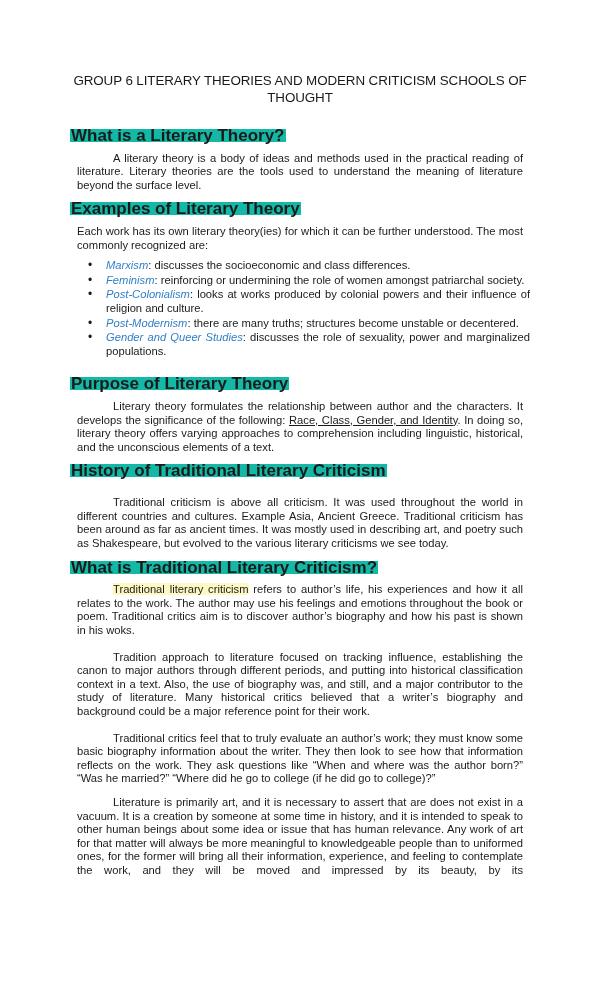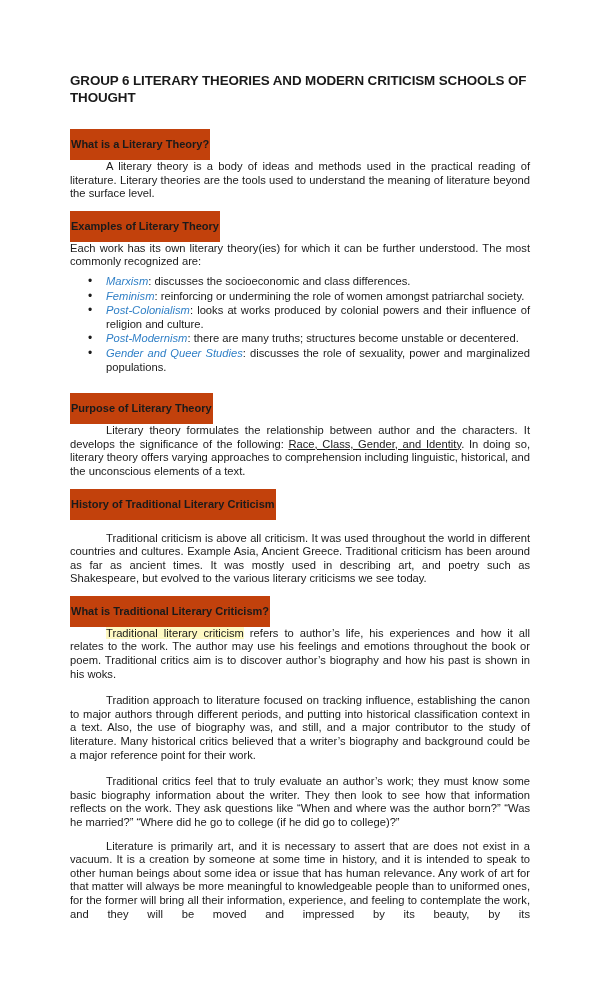--- a/index.html
+++ b/index.html
@@ -1,21 +1,21 @@
 <!DOCTYPE html>
 <html><head>
 <meta charset="utf-8">
 <style>
   html, body { margin: 0; padding: 0; background: #ffffff; }
   body { width: 600px; height: 987px; overflow: hidden; position: relative;
          font-family: "Liberation Sans", sans-serif; color: #1a1a1a; }
   .page { position: absolute; left: 70px; top: 72px; width: 460px; font-size: 11.2px; line-height: 13.6px; }
-  .title { text-align: left; font-weight: bold; font-size: 13.4px; line-height: 17px; margin: 0 0 23px 0; letter-spacing: -0.1px; }
-  .heading { display: inline-block; background: #c2410c; font-weight: bold; font-size: 11px; line-height: 13px; padding: 9px 1px; margin: 0; }
-  .para { text-align: justify; margin: 0; }
+  .title { text-align: center; font-weight: normal; font-size: 13.4px; line-height: 17px; margin: 0 0 23px 0; letter-spacing: -0.1px; }
+  .heading { display: inline-block; background: #14b8a6; font-weight: bold; font-size: 17px; line-height: 13px; padding: 0 1px; margin: 0; }
+  .para { text-align: justify; margin: 7px; }
   .indent { text-indent: 36px; }
   .sec { margin-bottom: 10px; }
   .gap-big { margin-bottom: 19px; }
   ul.list { margin: 6px 0 0 0; padding: 0 0 0 36px; list-style: none; }
   ul.list li { position: relative; text-align: justify; margin: 0 0 1px 0; }
   ul.list li::before { content: "•"; position: absolute; left: -18px; top: 0; font-size: 12px; }
   .term { color: #2f7fc6; font-style: italic; }
   .hl { background: #fef9c3; }
   .ul { text-decoration: underline; }
 </style>

